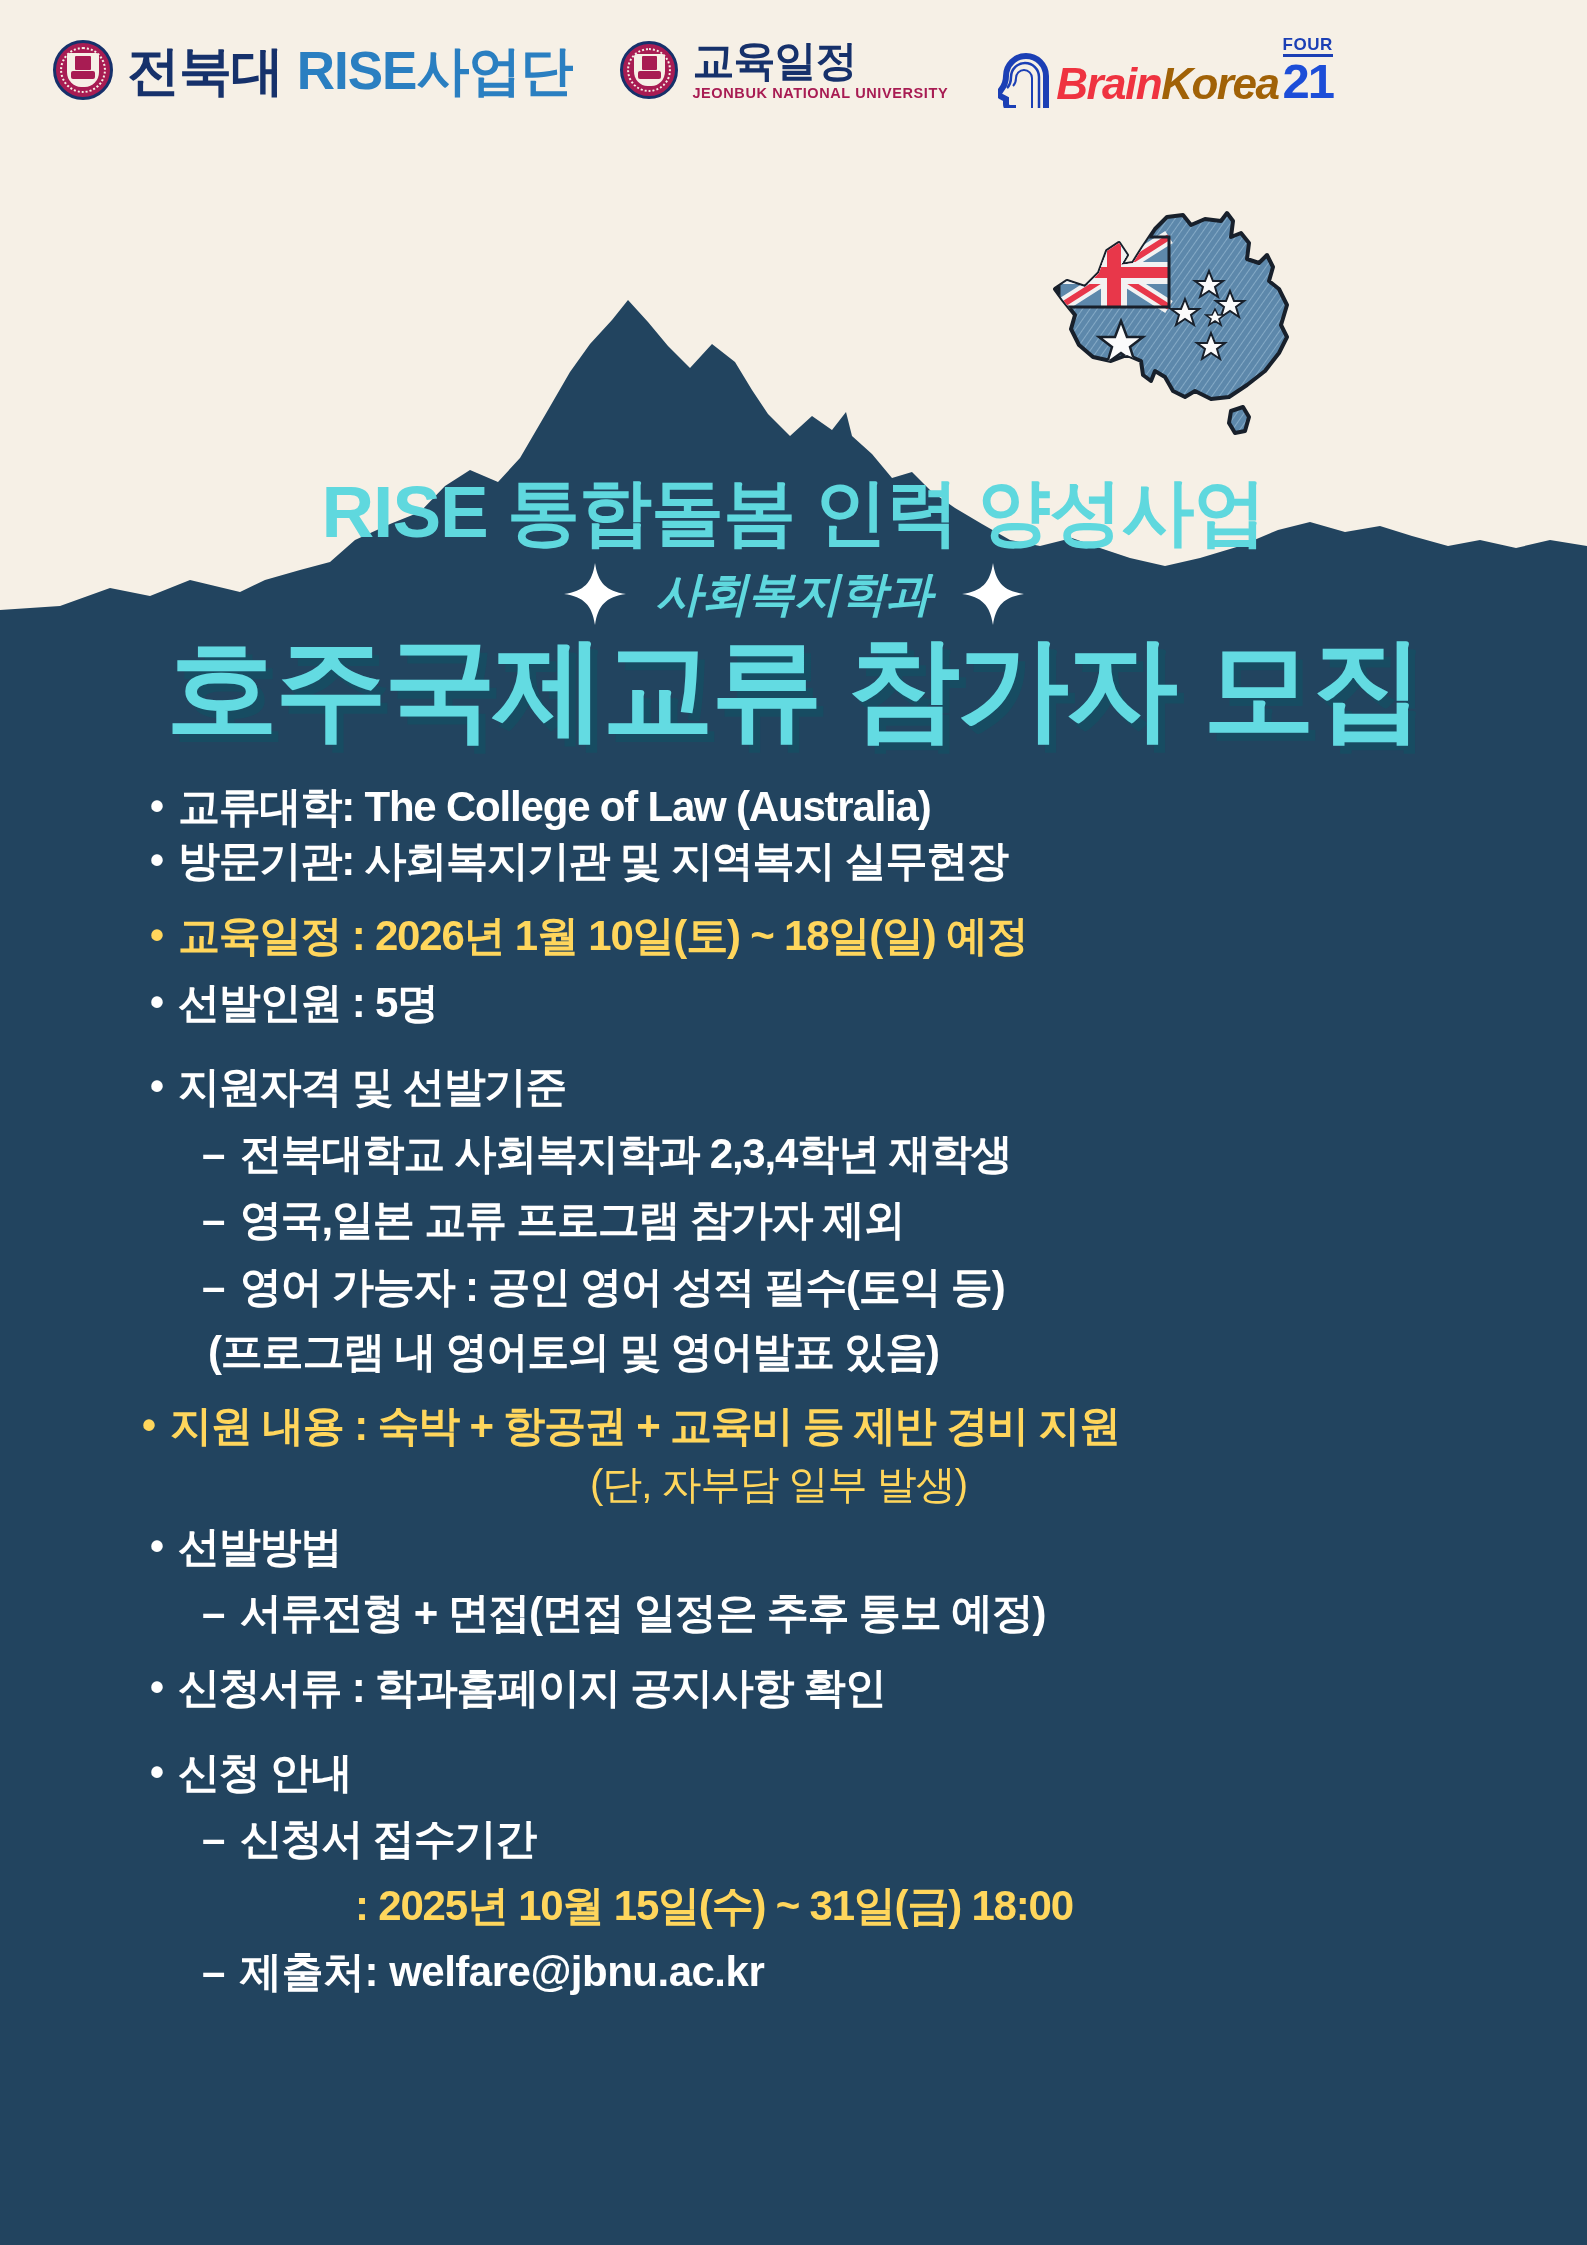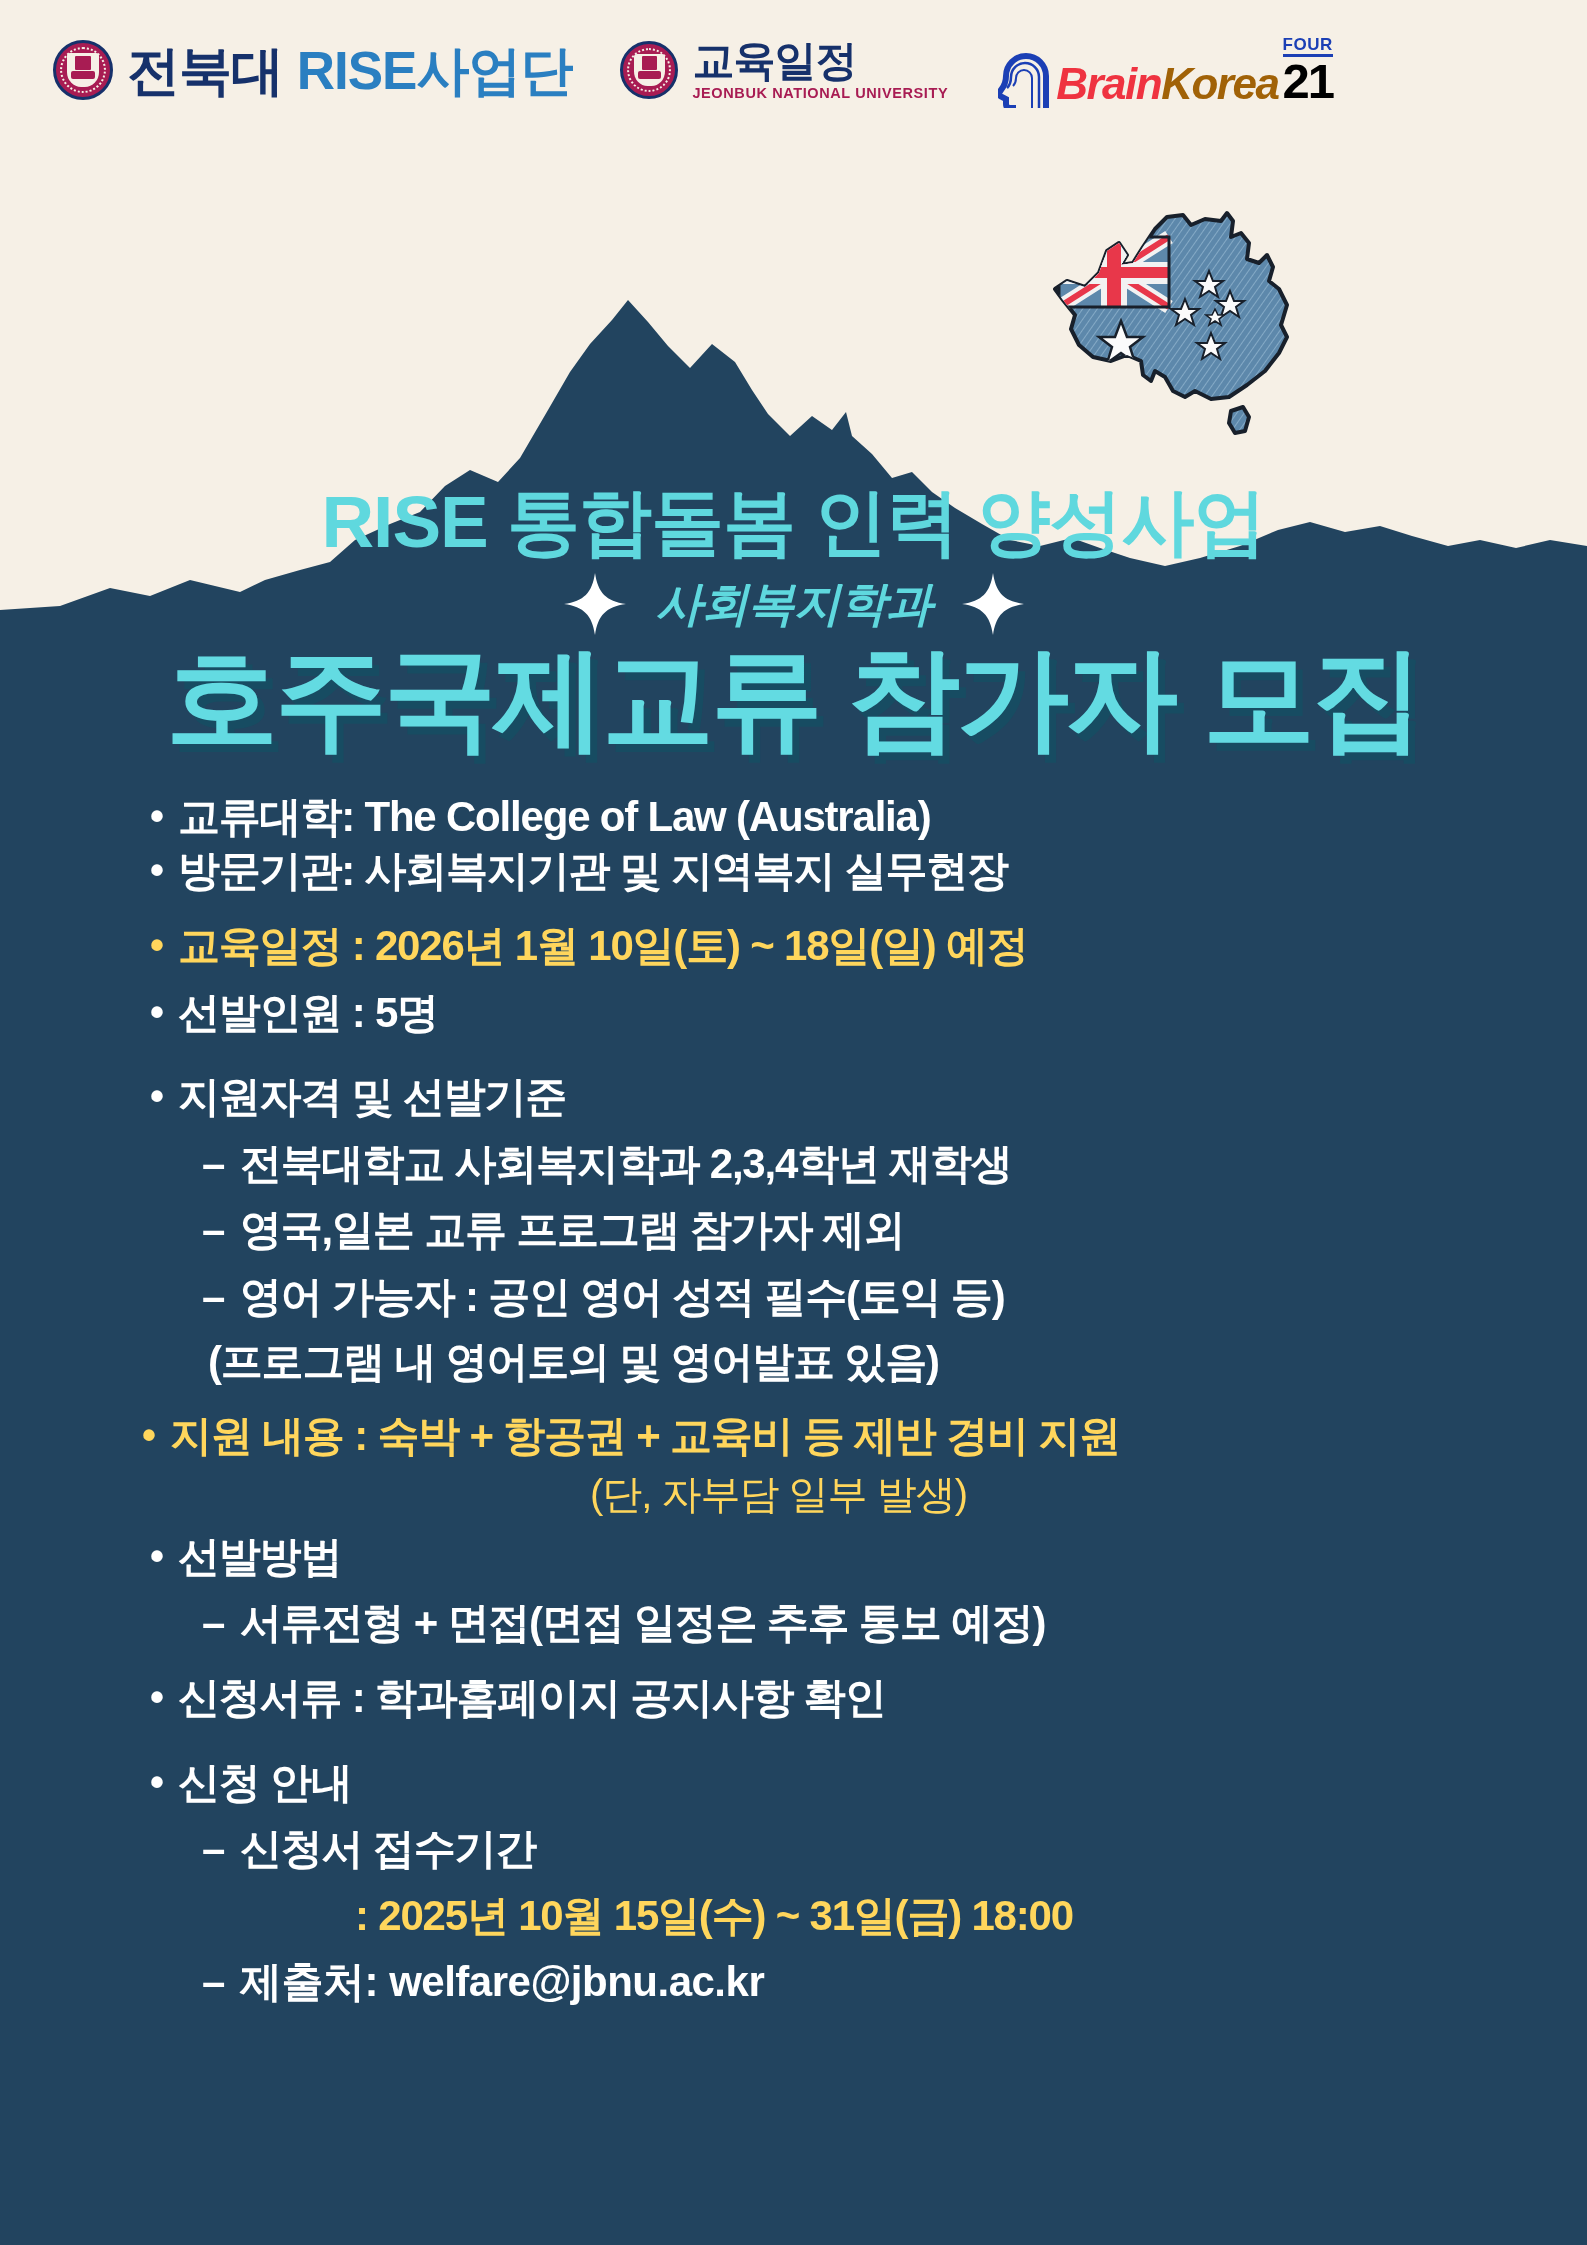--- a/index.html
+++ b/index.html
@@ -148,21 +148,21 @@
     font-size: 17px;
     font-weight: 900;
     color: #1b3fb5;
     letter-spacing: 0.5px;
     border-bottom: 3px solid #1b3fb5;
     padding-bottom: 1px;
   }
   .bk-num {
     font-size: 49px;
     font-weight: 900;
-    color: #000000;
+    color: #1d4ed8;
     letter-spacing: -2px;
   }
 
   
   .aus-map {
     position: absolute;
     top: 185px;
     left: 1015px;
     width: 310px;
     height: 275px;
@@ -178,21 +178,21 @@
     width: 1587px;
     height: 2005px;
     z-index: 5;
   }
   .mountain svg { display: block; width: 100%; height: 100%; }
 
   
   .content {
     position: absolute;
     left: 0;
-    top: 484px;
+    top: 474px;
     width: 1587px;
     z-index: 20;
     box-sizing: border-box;
   }
 
   .title-block { text-align: center; }
 
   .title-main {
     font-size: 73px;
     font-weight: 900;

